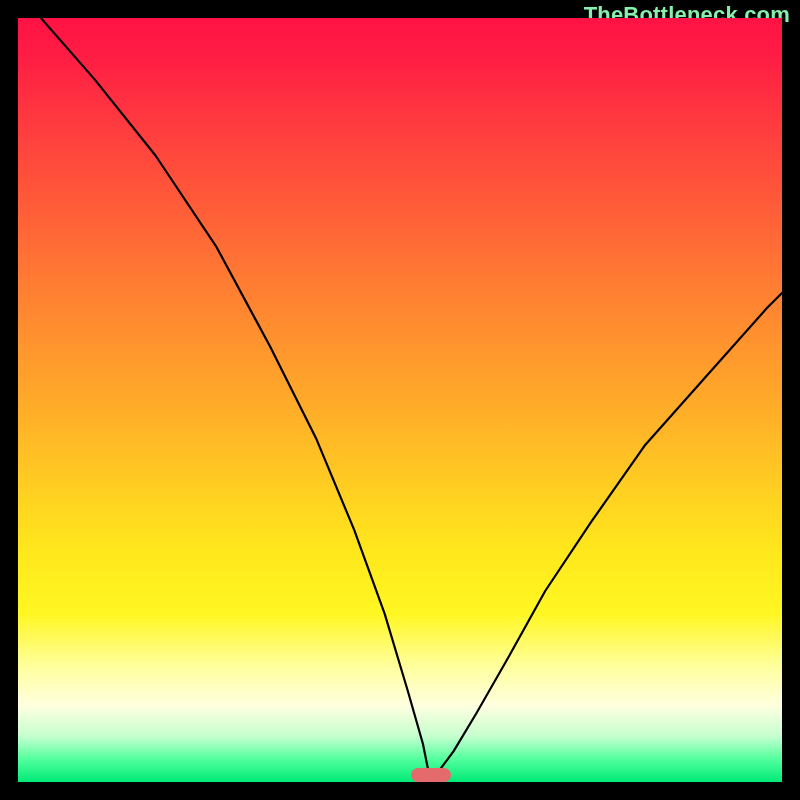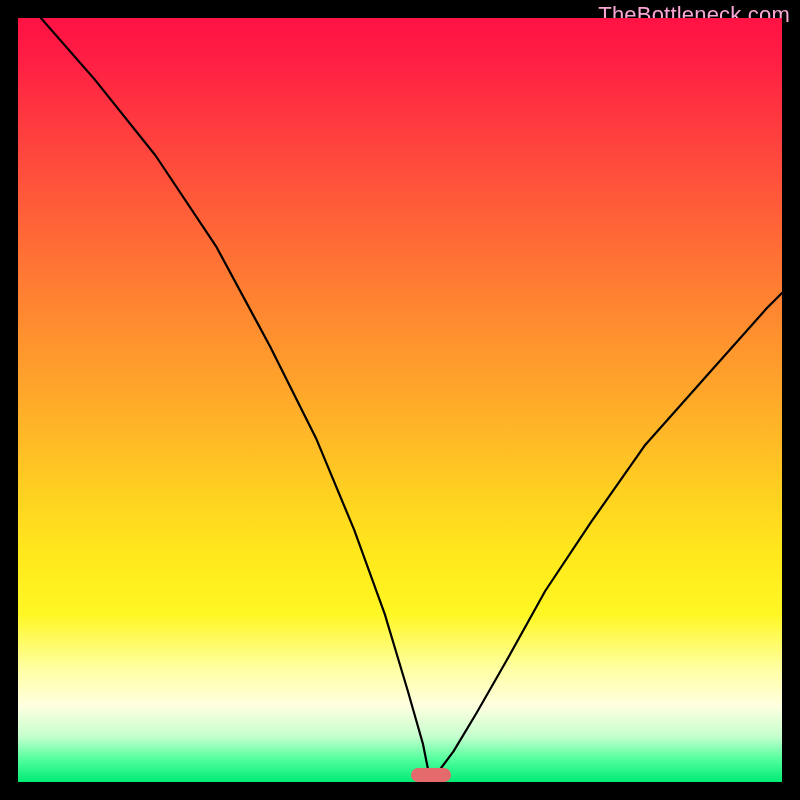--- a/index.html
+++ b/index.html
@@ -62,24 +62,24 @@
     position: absolute;
     width: 40px;
     height: 14px;
     border-radius: 7px;
     background: #e46a6b;
   }
   .attribution {
     position: absolute;
     top: 2px;
     right: 10px;
-    color: #f9a8d4;
+    color: #86efac;
     font-family: Arial, Helvetica, sans-serif;
     font-size: 22px;
-    font-weight: 400;
+    font-weight: 700;
     letter-spacing: 0.2px;
     user-select: none;
     text-align: center;
   }
 </style>
 </head>
 <body>
 
 <div class="frame">
   <div class="attribution">TheBottleneck.com</div>

